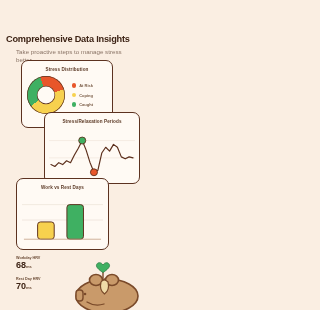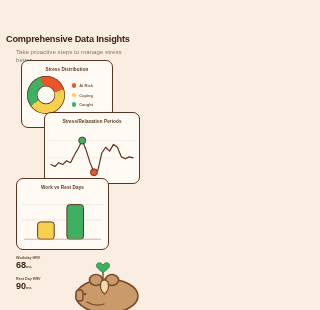--- a/index.html
+++ b/index.html
@@ -166,21 +166,21 @@
   </div>
 </div>
 
 <div class="metrics">
   <div class="metric">
     <div class="metric-label">Workday HRV</div>
     <div class="metric-value"><span>68</span><span class="metric-unit">ms</span></div>
   </div>
   <div class="metric">
     <div class="metric-label">Rest Day HRV</div>
-    <div class="metric-value"><span>90</span><span class="metric-unit">ms</span></div>
+    <div class="metric-value"><span>70</span><span class="metric-unit">ms</span></div>
   </div>
 </div>
 
 <div class="capy">
   <svg viewBox="0 0 78 58">
     <path d="M36 14 L36 22" stroke="#7a4a2a" stroke-width="1.4"></path>
     <path d="M36 9 c-3 -5 -9 -1 -5.5 3 c1.6 1.9 4 3.6 5.5 4.6 c1.5 -1 3.9 -2.7 5.5 -4.6 c3.5 -4 -2.5 -8 -5.5 -3 z" fill="#3fb062" stroke="#2e7d46" stroke-width="0.8"></path>
     <ellipse cx="40" cy="40" rx="31" ry="17" fill="#c99a6a" stroke="#7a4a2a" stroke-width="1.6"></ellipse>
     <ellipse cx="29" cy="24" rx="6.5" ry="5.5" fill="#c99a6a" stroke="#7a4a2a" stroke-width="1.6"></ellipse>
     <ellipse cx="45" cy="24" rx="6.5" ry="5.5" fill="#c99a6a" stroke="#7a4a2a" stroke-width="1.6"></ellipse>

